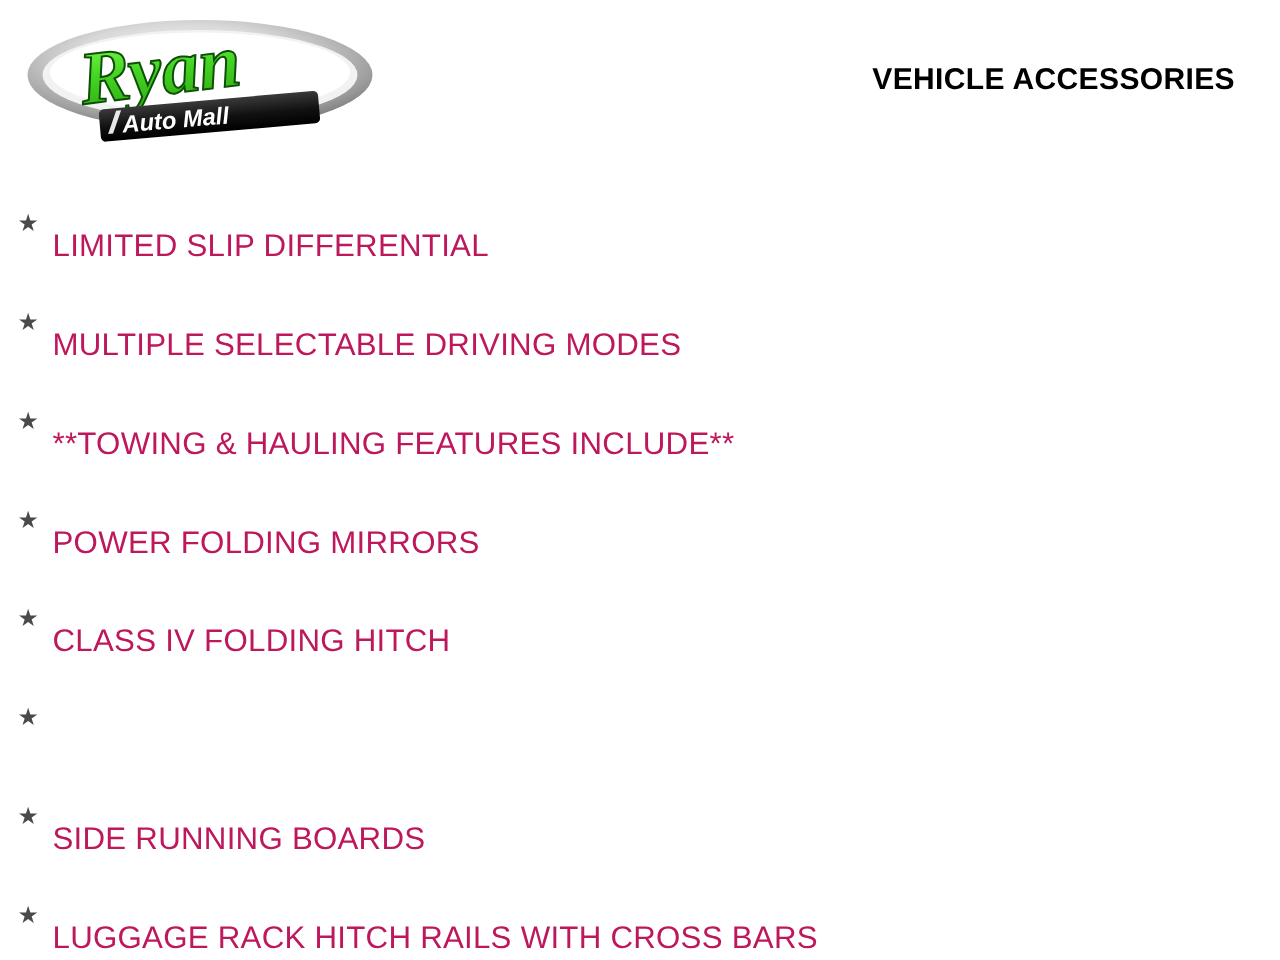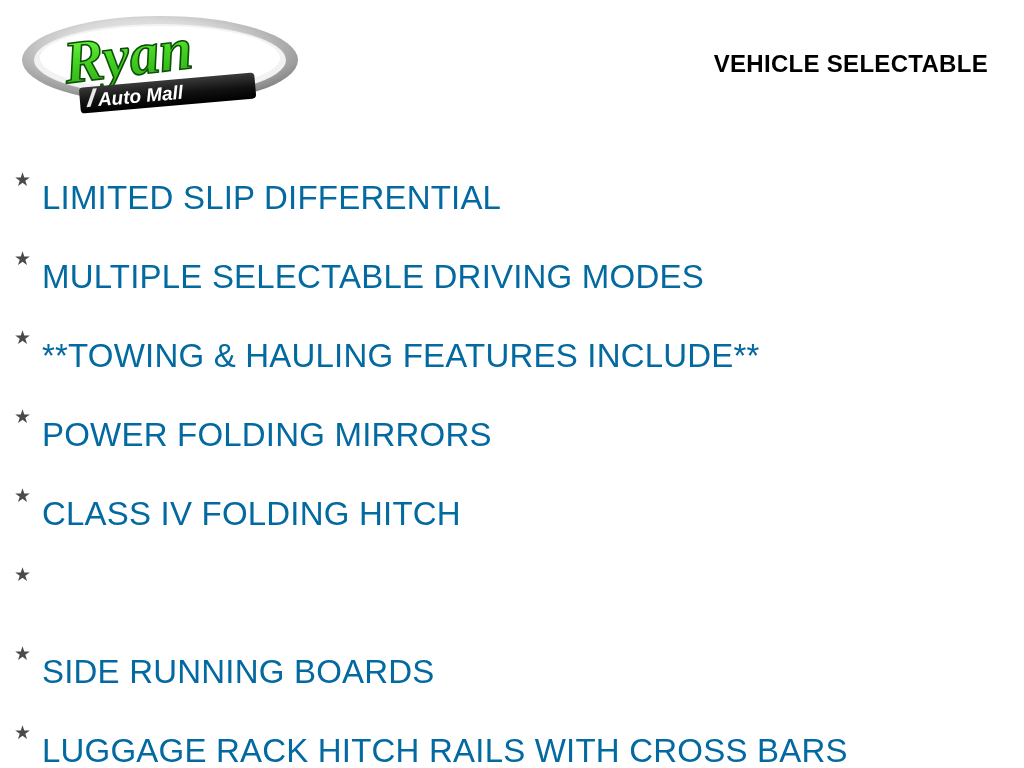--- a/index.html
+++ b/index.html
@@ -66,22 +66,22 @@
     flex: 0 0 auto;
     width: 28px;
     font-size: 19px;
     line-height: 1;
     color: #4a4a4a;
     text-align: left;
     user-select: none;
   }
 
   .highlight-label {
-    font-size: 33px;
-    color: #0369a1;
+    font-size: 25px;
+    color: #be185d;
     letter-spacing: 0.2px;
     white-space: nowrap;
     margin-top: 36px;
   }
 </style>
 </head>
 <body>
 
 <div class="header">
 
@@ -115,21 +115,21 @@
       </g>
 
       <g transform="rotate(-5 150 90)">
         <rect x="62" y="72" width="176" height="26" rx="4" fill="url(#blackBar)"></rect>
         <text x="80" y="92" font-family="Liberation Sans, sans-serif" font-size="19" font-style="italic" font-weight="bold" fill="#ffffff">Auto Mall</text>
         <polygon points="68,92 76,74 80,74 72,92" fill="#ffffff" opacity="0.9"></polygon>
       </g>
     </svg>
   </div>
 
-  <div class="header-title">VEHICLE SELECTABLE</div>
+  <div class="header-title">VEHICLE ACCESSORIES</div>
 </div>
 
 <ul class="highlights">
   <li class="highlight-item">
     <span class="bullet-star">★</span>
     <span class="highlight-label">LIMITED SLIP DIFFERENTIAL</span>
   </li>
   <li class="highlight-item">
     <span class="bullet-star">★</span>
     <span class="highlight-label">MULTIPLE SELECTABLE DRIVING MODES</span>

